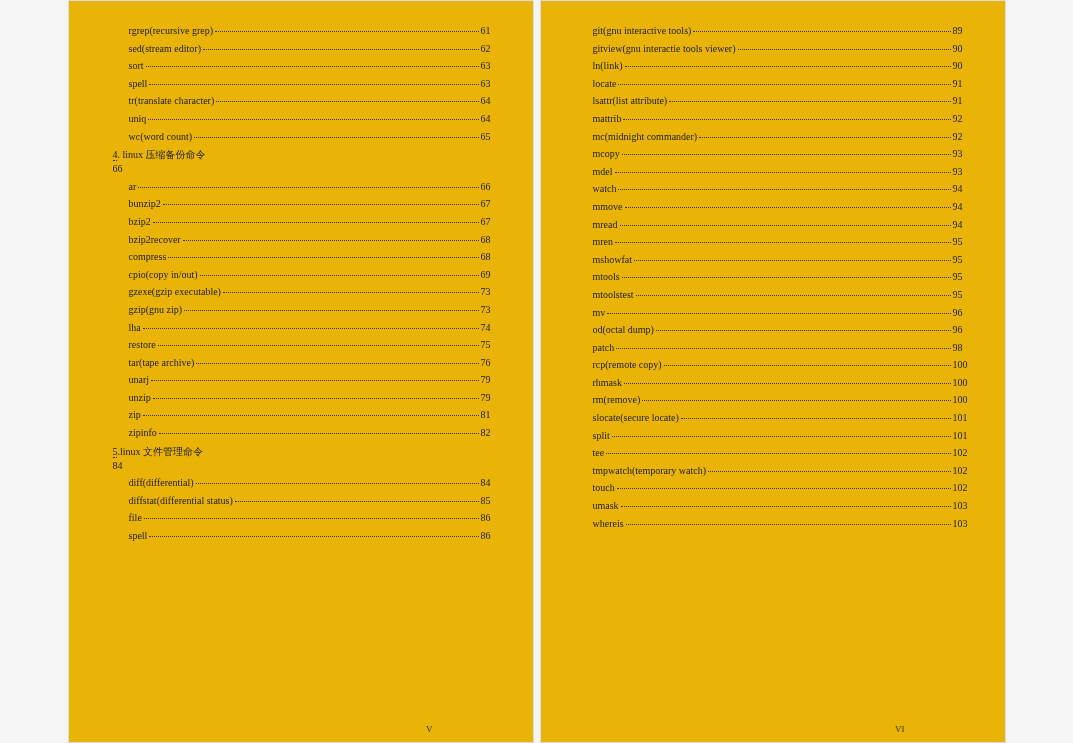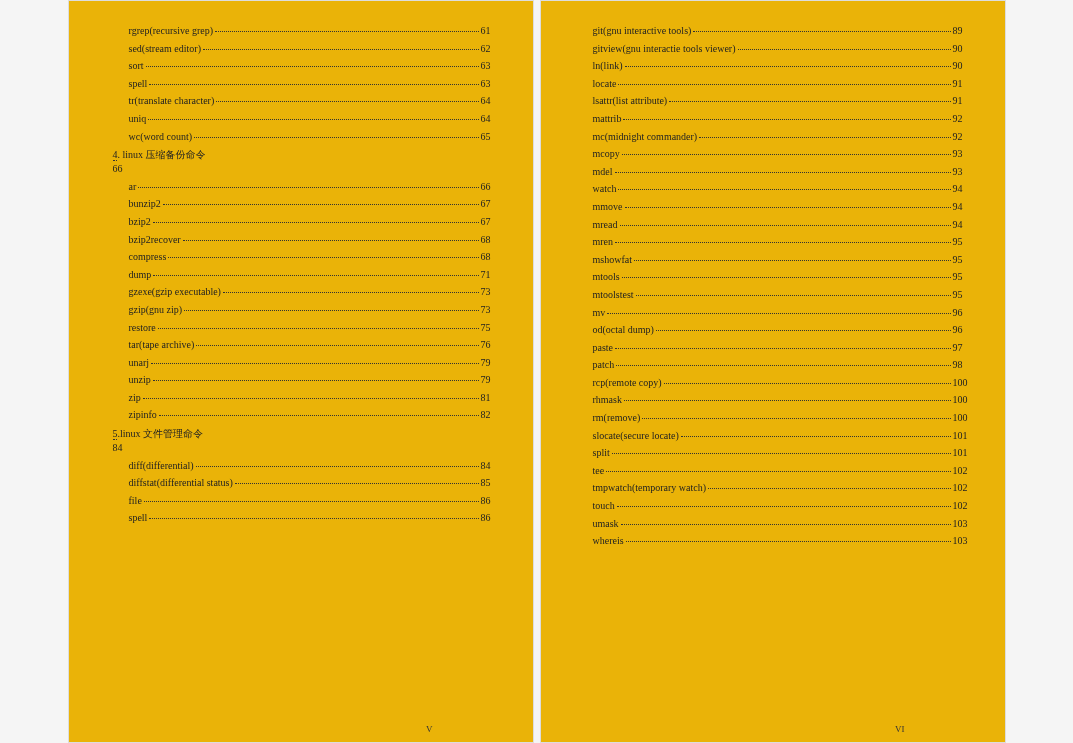--- a/index.html
+++ b/index.html
@@ -124,33 +124,38 @@
         <span class="toc-text">bzip2recover</span>
         <span class="toc-dots"></span>
         <span class="toc-page">68</span>
       </div>
       <div class="toc-entry level-1">
         <span class="toc-text">compress</span>
         <span class="toc-dots"></span>
         <span class="toc-page">68</span>
       </div>
       <div class="toc-entry level-1">
-        <span class="toc-text">dump</span>
-        <span class="toc-dots"></span>
-        <span class="toc-page">71</span>
+        <span class="toc-text">cpio(copy in/out)</span>
+        <span class="toc-dots"></span>
+        <span class="toc-page">69</span>
       </div>
       <div class="toc-entry level-1">
         <span class="toc-text">gzexe(gzip executable)</span>
         <span class="toc-dots"></span>
         <span class="toc-page">73</span>
       </div>
       <div class="toc-entry level-1">
         <span class="toc-text">gzip(gnu zip)</span>
         <span class="toc-dots"></span>
         <span class="toc-page">73</span>
+      </div>
+      <div class="toc-entry level-1">
+        <span class="toc-text">lha</span>
+        <span class="toc-dots"></span>
+        <span class="toc-page">74</span>
       </div>
       <div class="toc-entry level-1">
         <span class="toc-text">restore</span>
         <span class="toc-dots"></span>
         <span class="toc-page">75</span>
       </div>
       <div class="toc-entry level-1">
         <span class="toc-text">tar(tape archive)</span>
         <span class="toc-dots"></span>
         <span class="toc-page">76</span>
@@ -290,25 +295,20 @@
         <span class="toc-text">mv</span>
         <span class="toc-dots"></span>
         <span class="toc-page">96</span>
       </div>
       <div class="toc-entry level-1">
         <span class="toc-text">od(octal dump)</span>
         <span class="toc-dots"></span>
         <span class="toc-page">96</span>
       </div>
       <div class="toc-entry level-1">
-        <span class="toc-text">paste</span>
-        <span class="toc-dots"></span>
-        <span class="toc-page">97</span>
-      </div>
-      <div class="toc-entry level-1">
         <span class="toc-text">patch</span>
         <span class="toc-dots"></span>
         <span class="toc-page">98</span>
       </div>
       <div class="toc-entry level-1">
         <span class="toc-text">rcp(remote copy)</span>
         <span class="toc-dots"></span>
         <span class="toc-page">100</span>
       </div>
       <div class="toc-entry level-1">

